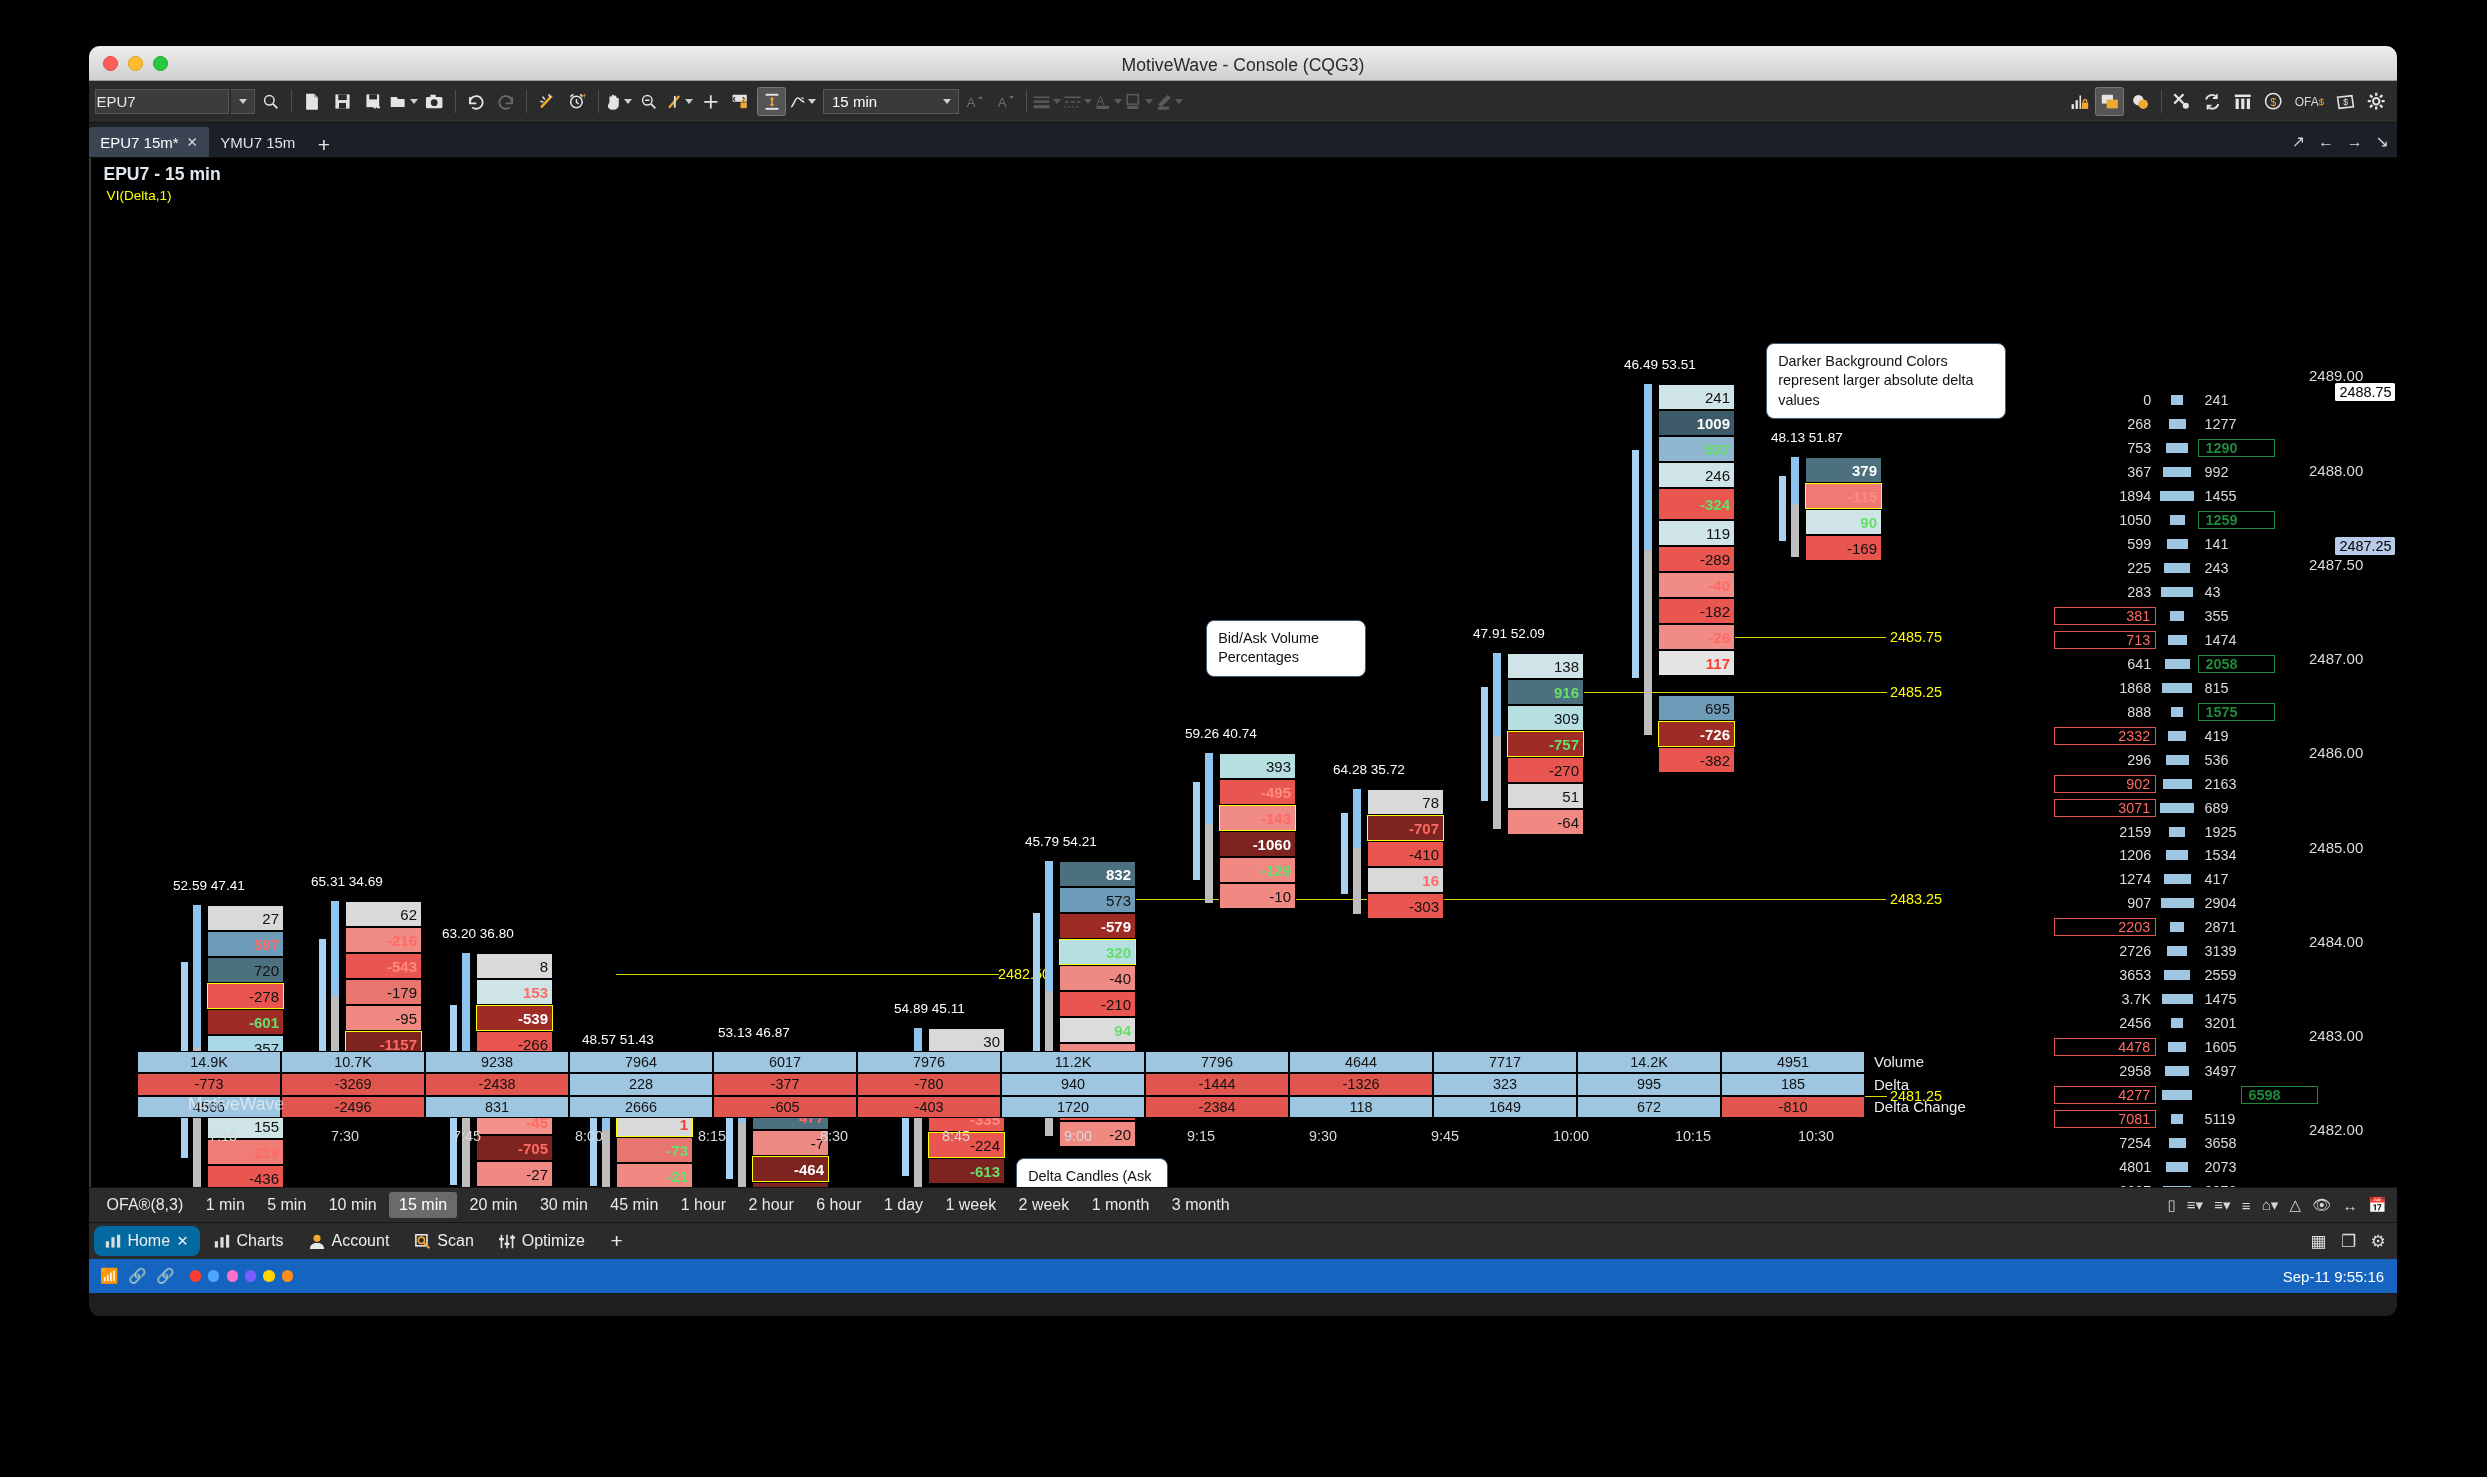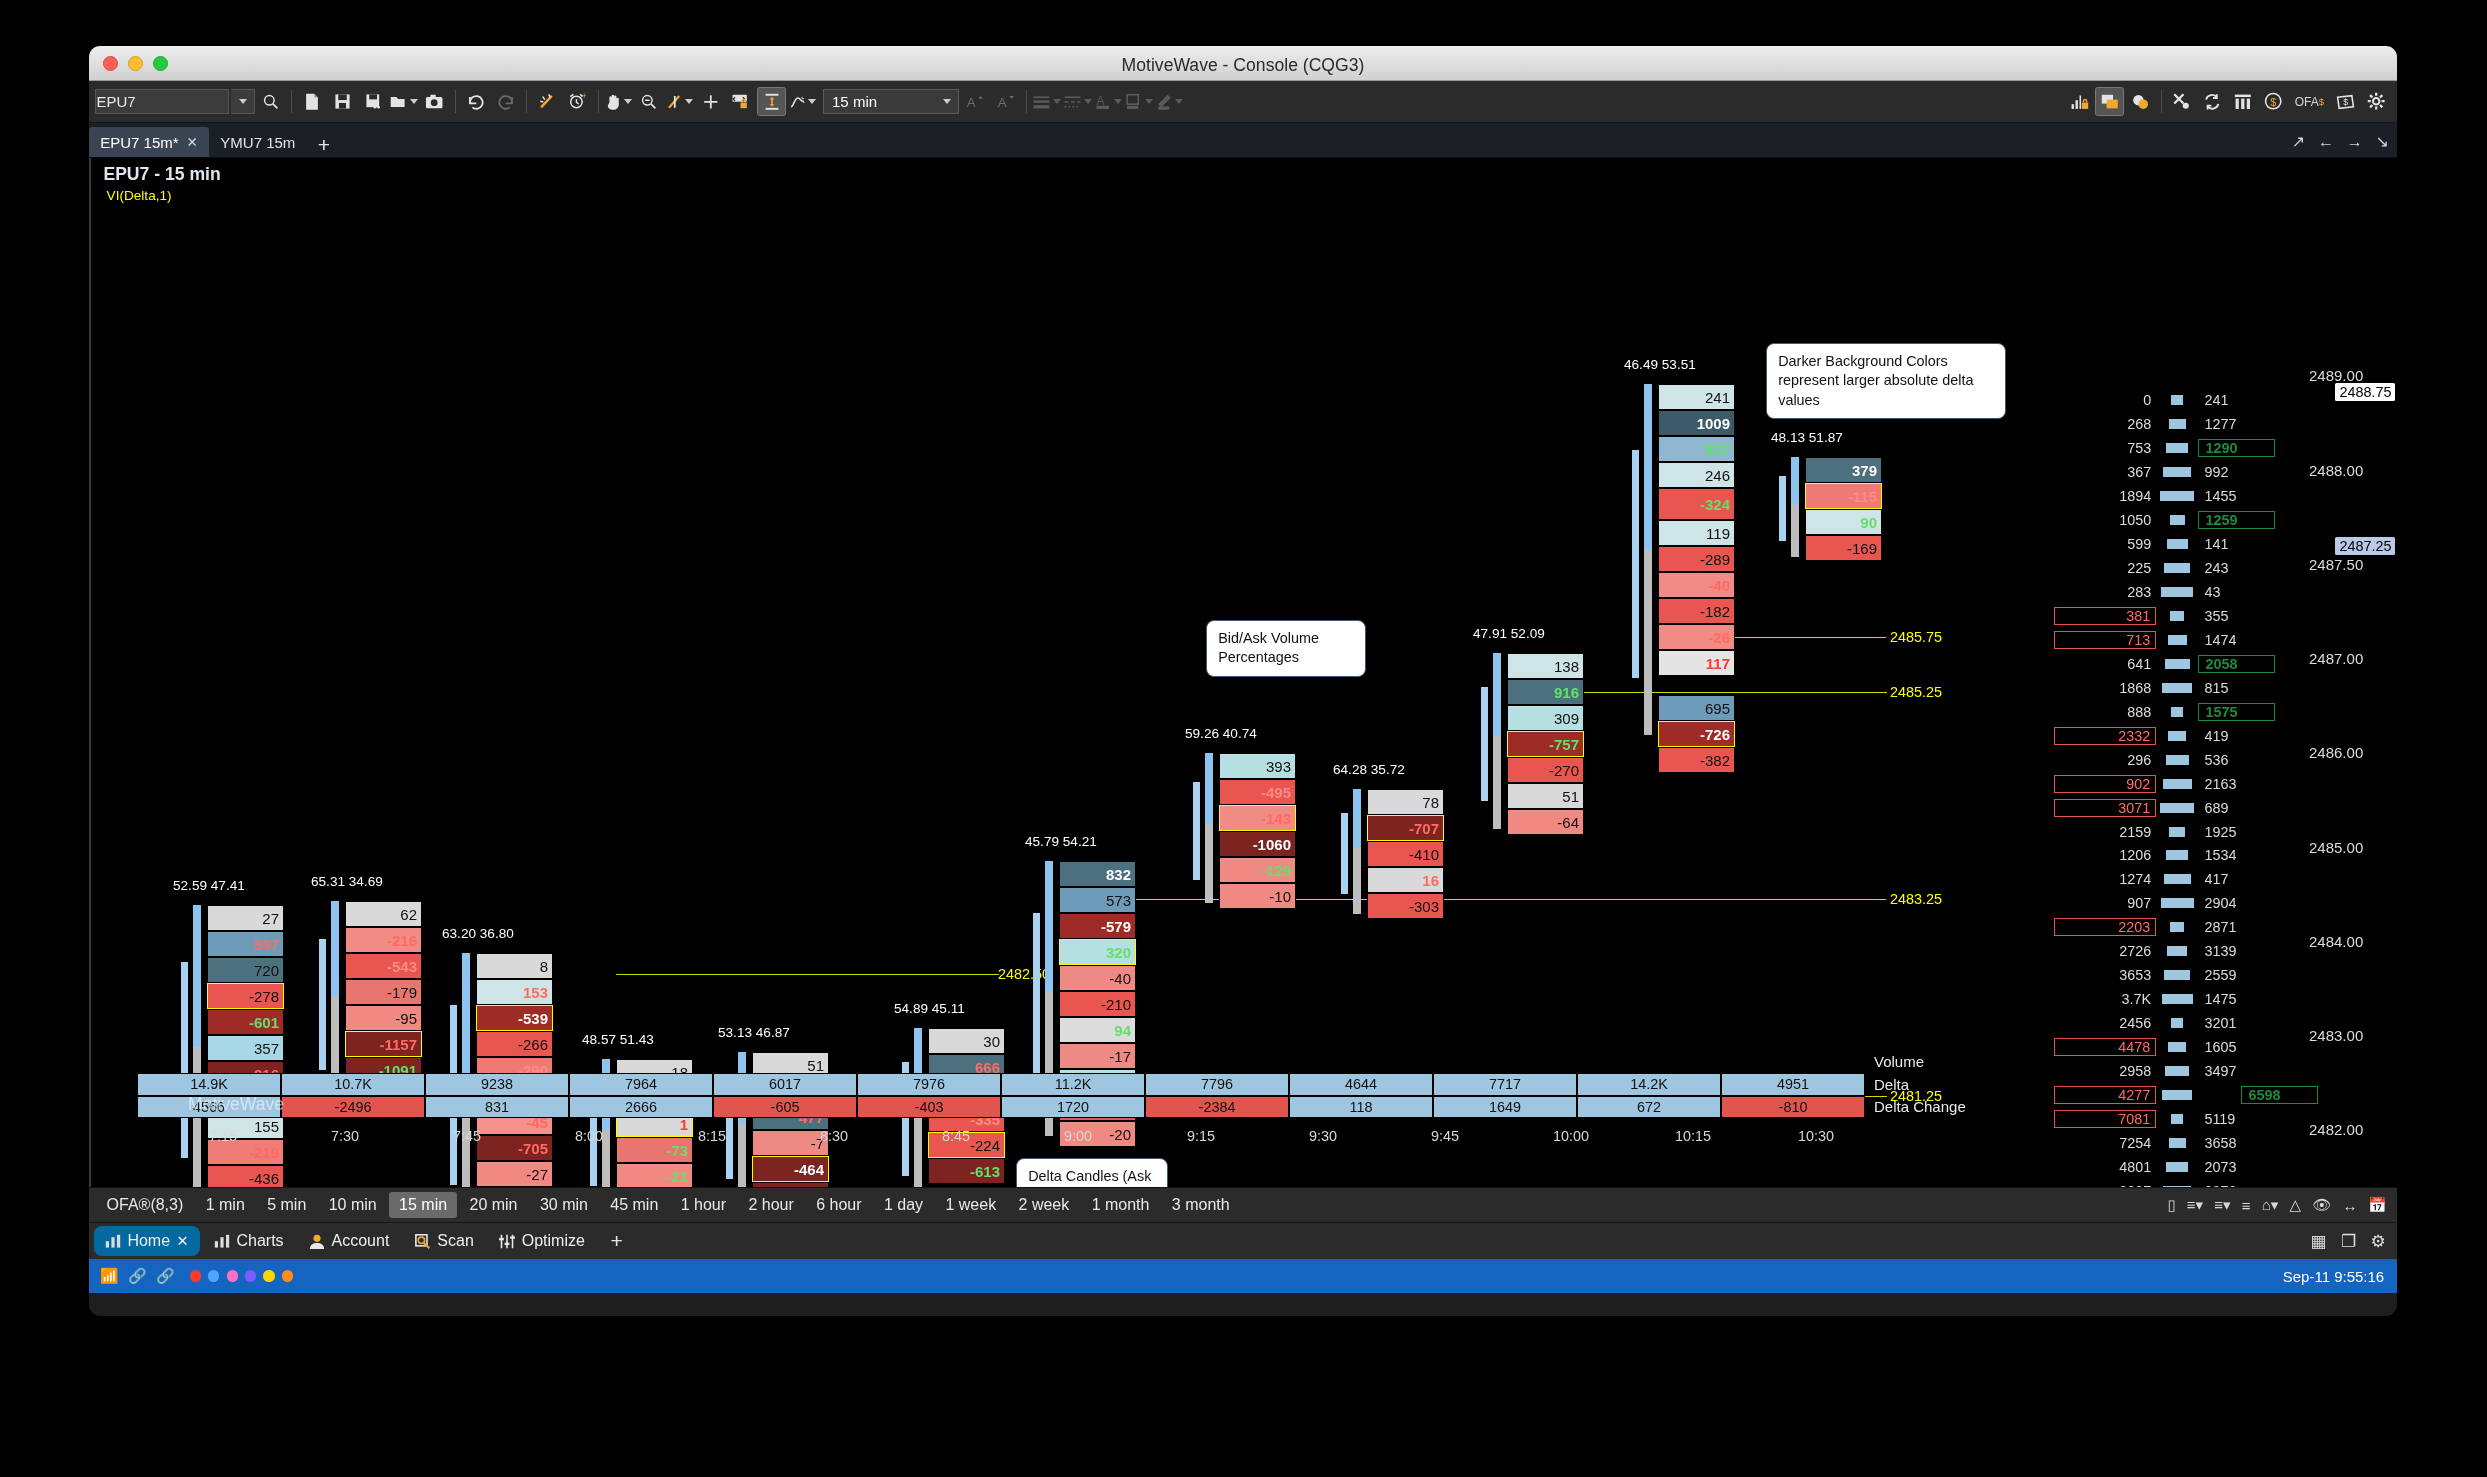--- a/index.html
+++ b/index.html
@@ -653,20 +653,34 @@
             <div class="tcell pos">7964</div>
             <div class="tcell pos">6017</div>
             <div class="tcell pos">7976</div>
             <div class="tcell pos">11.2K</div>
             <div class="tcell pos">7796</div>
             <div class="tcell pos">4644</div>
             <div class="tcell pos">7717</div>
             <div class="tcell pos">14.2K</div>
             <div class="tcell pos">4951</div>
           </div>
+      <div class="trow" id="row-delta">
+            <div class="tcell neg">-773</div>
+            <div class="tcell neg">-3269</div>
+            <div class="tcell neg">-2438</div>
+            <div class="tcell pos">228</div>
+            <div class="tcell neg">-377</div>
+            <div class="tcell neg">-780</div>
+            <div class="tcell pos">940</div>
+            <div class="tcell neg">-1444</div>
+            <div class="tcell neg">-1326</div>
+            <div class="tcell pos">323</div>
+            <div class="tcell pos">995</div>
+            <div class="tcell pos">185</div>
+          </div>
       <div class="trow" id="row-deltachange">
             <div class="tcell pos">4566</div>
             <div class="tcell neg">-2496</div>
             <div class="tcell pos">831</div>
             <div class="tcell pos">2666</div>
             <div class="tcell neg">-605</div>
             <div class="tcell neg">-403</div>
             <div class="tcell pos">1720</div>
             <div class="tcell neg">-2384</div>
             <div class="tcell pos">118</div>

